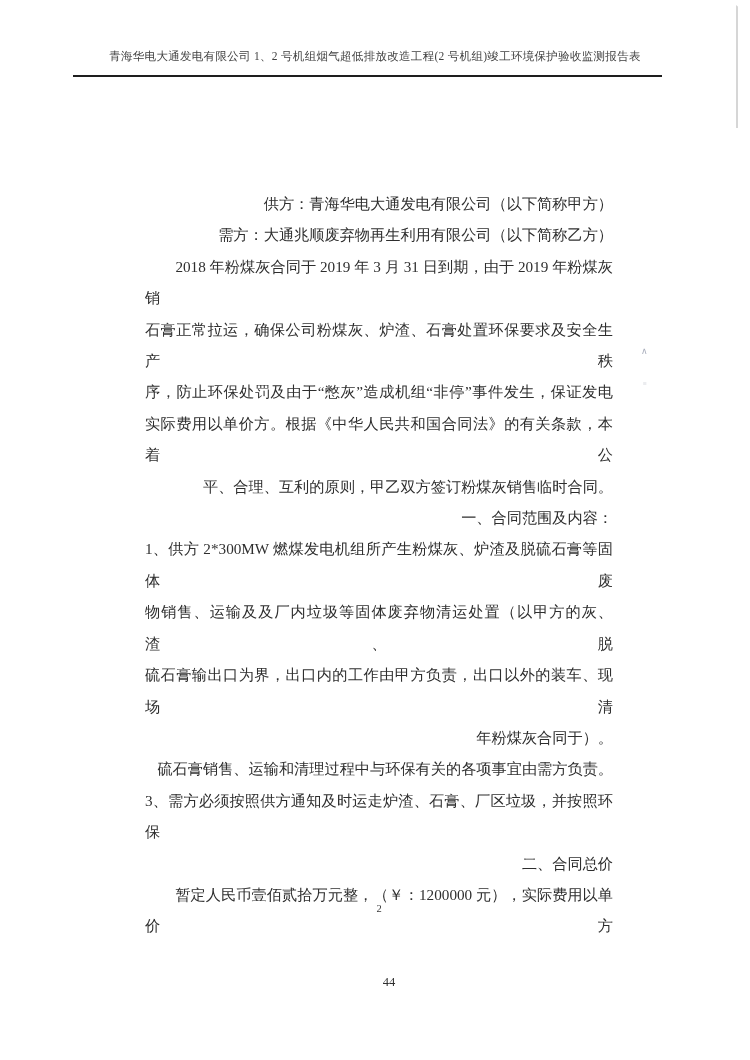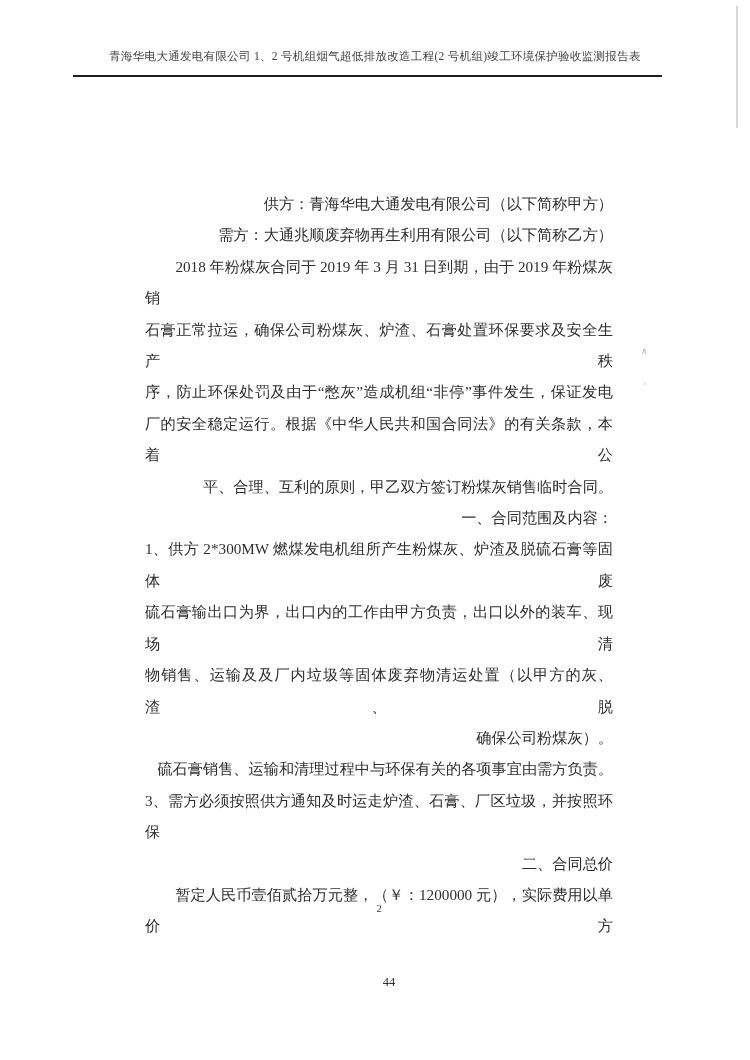--- a/index.html
+++ b/index.html
@@ -109,27 +109,27 @@
   <div class="report-header">青海华电大通发电有限公司 1、2 号机组烟气超低排放改造工程(2 号机组)竣工环境保护验收监测报告表</div>
 
   <div class="header-rule"></div>
 
   <div class="contract-body">
       <div class="line"><span>供方：青海华电大通发电有限公司（以下简称甲方）</span></div>
       <div class="line"><span>需方：大通兆顺废弃物再生利用有限公司（以下简称乙方）</span></div>
       <div class="line j i"><span>2018 年粉煤灰合同于 2019 年 3 月 31 日到期，由于 2019 年粉煤灰销</span></div>
       <div class="line j"><span>石膏正常拉运，确保公司粉煤灰、炉渣、石膏处置环保要求及安全生产秩</span></div>
       <div class="line j"><span>序，防止环保处罚及由于“憋灰”造成机组“非停”事件发生，保证发电</span></div>
-      <div class="line j"><span>厂的安全稳定运行。根据《中华人民共和国合同法》的有关条款，本着公</span></div>
+      <div class="line j"><span>实际费用以单价方。根据《中华人民共和国合同法》的有关条款，本着公</span></div>
       <div class="line"><span>平、合理、互利的原则，甲乙双方签订粉煤灰销售临时合同。</span></div>
       <div class="line b"><span>一、合同范围及内容：</span></div>
       <div class="line j"><span>1、供方 2*300MW 燃煤发电机组所产生粉煤灰、炉渣及脱硫石膏等固体废</span></div>
+      <div class="line j"><span>物销售、运输及及厂内垃圾等固体废弃物清运处置（以甲方的灰、渣、脱</span></div>
       <div class="line j"><span>硫石膏输出口为界，出口内的工作由甲方负责，出口以外的装车、现场清</span></div>
-      <div class="line j"><span>物销售、运输及及厂内垃圾等固体废弃物清运处置（以甲方的灰、渣、脱</span></div>
-      <div class="line"><span>确保公司粉煤灰）。</span></div>
+      <div class="line"><span>年粉煤灰合同于）。</span></div>
       <div class="line"><span>硫石膏销售、运输和清理过程中与环保有关的各项事宜由需方负责。</span></div>
       <div class="line j"><span>3、需方必须按照供方通知及时运走炉渣、石膏、厂区垃圾，并按照环保</span></div>
       <div class="line b"><span>二、合同总价</span></div>
       <div class="line j i"><span>暂定人民币壹佰贰拾万元整，（￥：1200000 元），实际费用以单价方</span></div>
     </div>
 
   <div class="inner-page-number">2</div>
 
   <div class="page-number">44</div>
 

